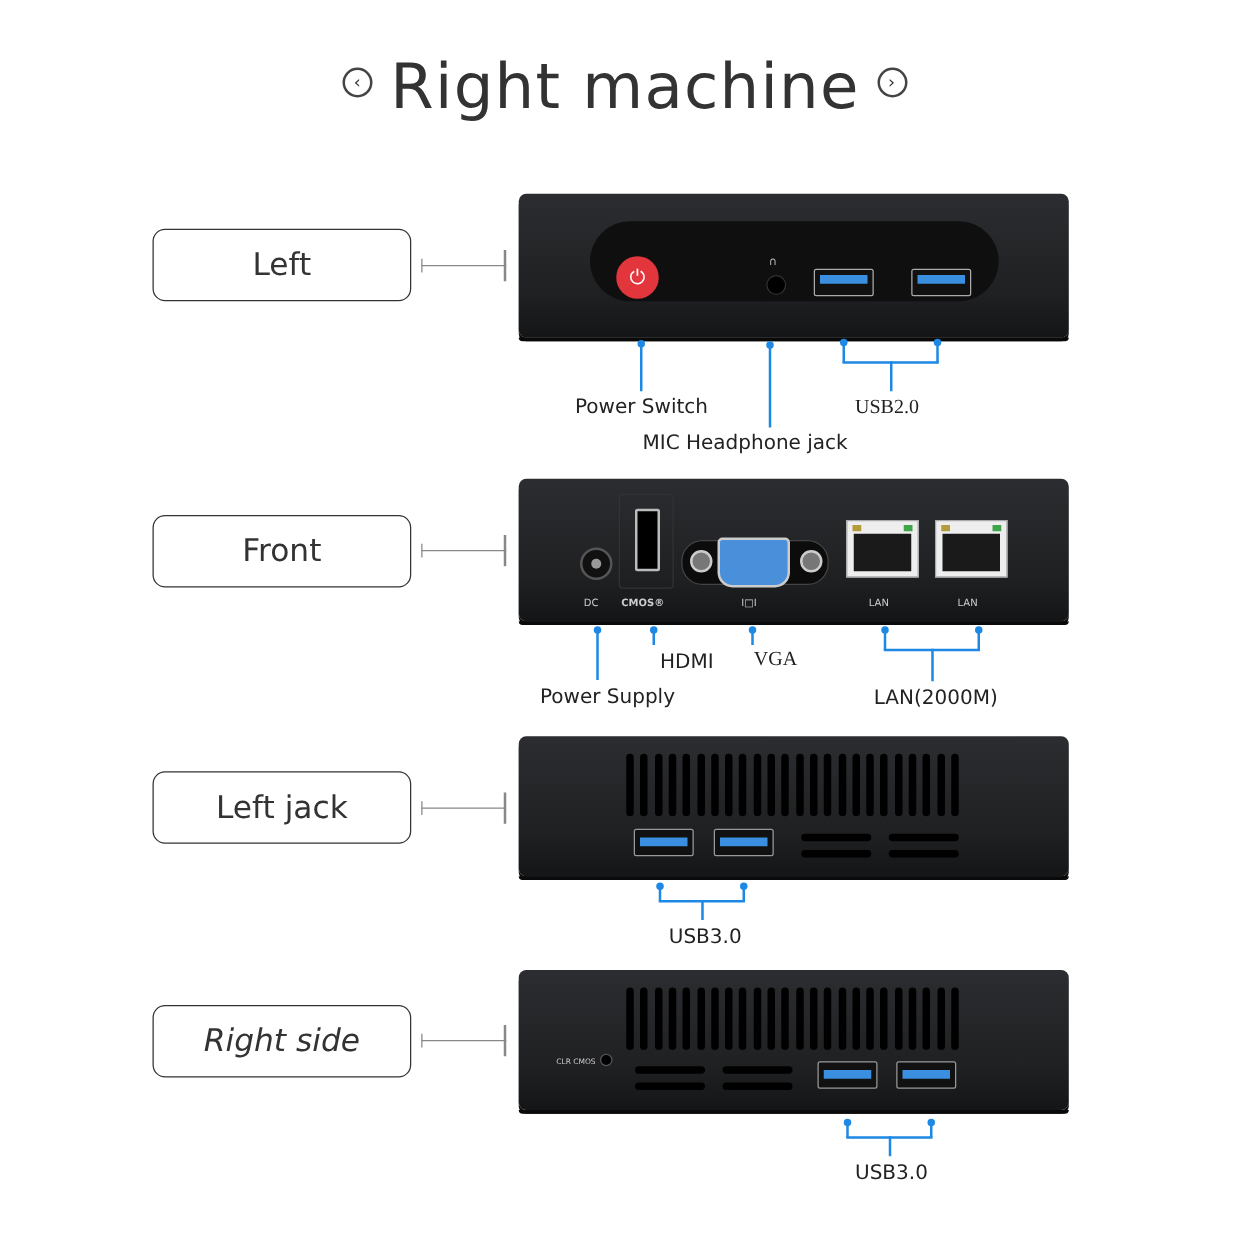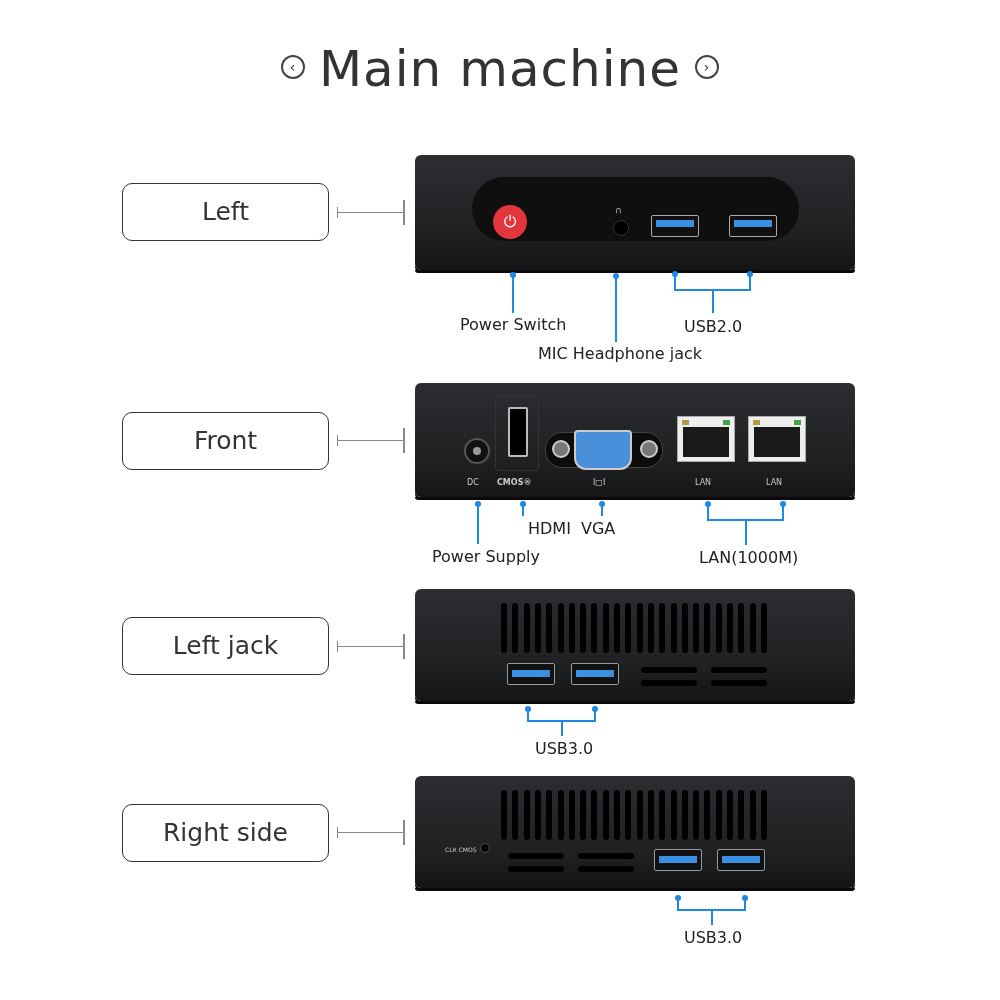--- a/index.html
+++ b/index.html
@@ -37,50 +37,50 @@
   .vent { position:absolute; top:14px; width:6px; height:50px; background:#000; border-radius:3px; }
   .slot { position:absolute; height:6px; background:#000; border-radius:3px; }
   .usb3 { position:absolute; width:46px; height:20px; border:1.5px solid #999; border-radius:2px; background:#111; }
   .usb3::after { content:""; position:absolute; left:4px; right:4px; top:6px; height:7px; background:#3a8fe0; }
   .cmos-btn { position:absolute; left:65px; top:67px; width:8px; height:8px; border-radius:50%; background:#000; border:1px solid #555; }
 </style>
 </head>
 <body>
 
 <div class="title">
-  <span class="arrow">‹</span><span>Main machine</span><span class="arrow">›</span>
+  <span class="arrow">‹</span><span>Right machine</span><span class="arrow">›</span>
 </div>
 
 <div class="label-box" style="top:183px;">Left</div>
 <div class="connector" style="top:212px;"></div>
 
 <div class="device" style="top:155px;height:115px;">
   <div class="panel"></div>
   <div class="power-btn" style="left:78px;top:50px;">⏻</div>
   <div class="jack-icon">∩</div>
   <div class="jack"></div>
   <div class="usb" style="left:236px;top:60px;"></div>
   <div class="usb" style="left:314px;top:60px;"></div>
 </div>
 
 <div class="dot" style="left:510px;top:272px;"></div>
 <div class="vline" style="left:512px;top:275px;height:38px;"></div>
 <div class="ann" style="left:460px;top:315px;">Power Switch</div>
 
 <div class="dot" style="left:613px;top:273px;"></div>
 <div class="vline" style="left:615px;top:276px;height:66px;"></div>
-<div class="ann" style="left:538px;top:344px;">MIC Headphone jack</div>
+<div class="ann" style="left:514px;top:344px;">MIC Headphone jack</div>
 
 <div class="dot" style="left:672px;top:271px;"></div>
 <div class="dot" style="left:747px;top:271px;"></div>
 <div class="vline" style="left:674px;top:274px;height:16px;"></div>
 <div class="vline" style="left:749px;top:274px;height:16px;"></div>
 <div class="hline" style="left:674px;top:289px;width:77px;"></div>
 <div class="vline" style="left:712px;top:289px;height:24px;"></div>
-<div class="ann" style="left:684px;top:317px;">USB2.0</div>
+<div class="ann" style="left:684px;top:317px;font-family:Liberation Serif, serif;">USB2.0</div>
 
 <div class="label-box" style="top:412px;">Front</div>
 <div class="connector" style="top:440px;"></div>
 
 <div class="device" style="top:383px;height:114px;">
   <div class="dc"></div>
   <div class="small" style="left:52px;top:95px;">DC</div>
   <div class="hdmi-frame"></div>
   <div class="hdmi"></div>
   <div class="small" style="left:82px;top:95px;font-weight:bold;">CMOS®</div>
@@ -104,29 +104,29 @@
 <div class="dot" style="left:475px;top:501px;"></div>
 <div class="vline" style="left:477px;top:504px;height:40px;"></div>
 <div class="ann" style="left:432px;top:547px;">Power Supply</div>
 
 <div class="dot" style="left:520px;top:501px;"></div>
 <div class="vline" style="left:522px;top:504px;height:12px;"></div>
 <div class="ann" style="left:528px;top:519px;">HDMI</div>
 
 <div class="dot" style="left:599px;top:501px;"></div>
 <div class="vline" style="left:601px;top:504px;height:12px;"></div>
-<div class="ann" style="left:581px;top:519px;">VGA</div>
+<div class="ann" style="left:603px;top:519px;font-family:Liberation Serif, serif;">VGA</div>
 
 <div class="dot" style="left:705px;top:501px;"></div>
 <div class="dot" style="left:780px;top:501px;"></div>
 <div class="vline" style="left:707px;top:504px;height:16px;"></div>
 <div class="vline" style="left:782px;top:504px;height:16px;"></div>
 <div class="hline" style="left:707px;top:519px;width:77px;"></div>
 <div class="vline" style="left:745px;top:519px;height:26px;"></div>
-<div class="ann" style="left:699px;top:548px;">LAN(1000M)</div>
+<div class="ann" style="left:699px;top:548px;">LAN(2000M)</div>
 
 <div class="label-box" style="top:617px;">Left jack</div>
 <div class="connector" style="top:646px;"></div>
 
 <div class="device" style="top:589px;height:112px;">
   <div id="vents-left">
       <div class="vent" style="left: 86px;"></div>
       <div class="vent" style="left: 97.3px;"></div>
       <div class="vent" style="left: 108.6px;"></div>
       <div class="vent" style="left: 119.9px;"></div>
@@ -160,21 +160,21 @@
 </div>
 
 <div class="dot" style="left:525px;top:706px;"></div>
 <div class="dot" style="left:592px;top:706px;"></div>
 <div class="vline" style="left:527px;top:709px;height:12px;"></div>
 <div class="vline" style="left:594px;top:709px;height:12px;"></div>
 <div class="hline" style="left:527px;top:720px;width:69px;"></div>
 <div class="vline" style="left:561px;top:720px;height:16px;"></div>
 <div class="ann" style="left:535px;top:739px;">USB3.0</div>
 
-<div class="label-box" style="top:804px;">Right side</div>
+<div class="label-box" style="top:804px;font-style:italic;">Right side</div>
 <div class="connector" style="top:832px;"></div>
 
 <div class="device" style="top:776px;height:112px;">
   <div id="vents-right">
       <div class="vent" style="left: 86px;"></div>
       <div class="vent" style="left: 97.3px;"></div>
       <div class="vent" style="left: 108.6px;"></div>
       <div class="vent" style="left: 119.9px;"></div>
       <div class="vent" style="left: 131.2px;"></div>
       <div class="vent" style="left: 142.5px;"></div>

